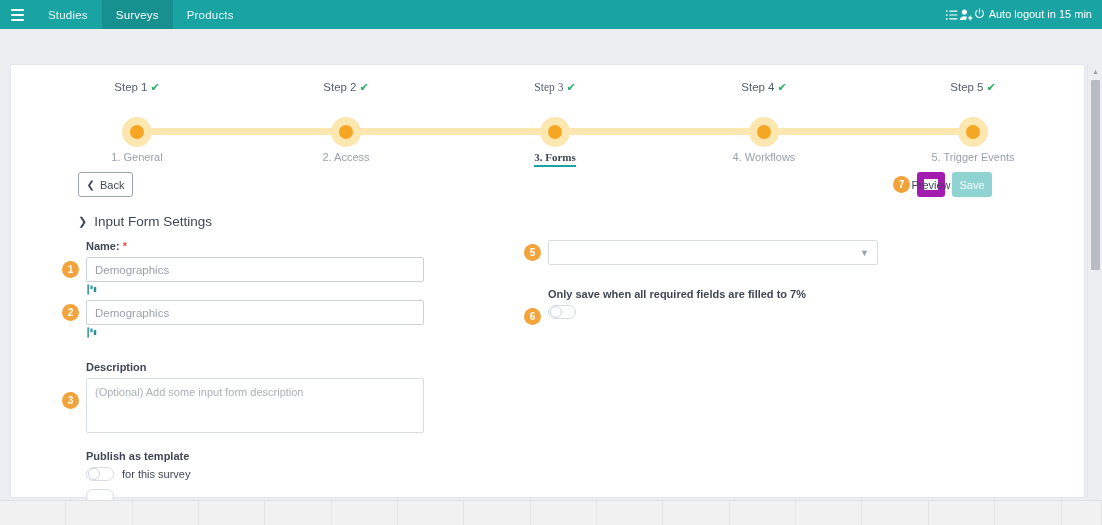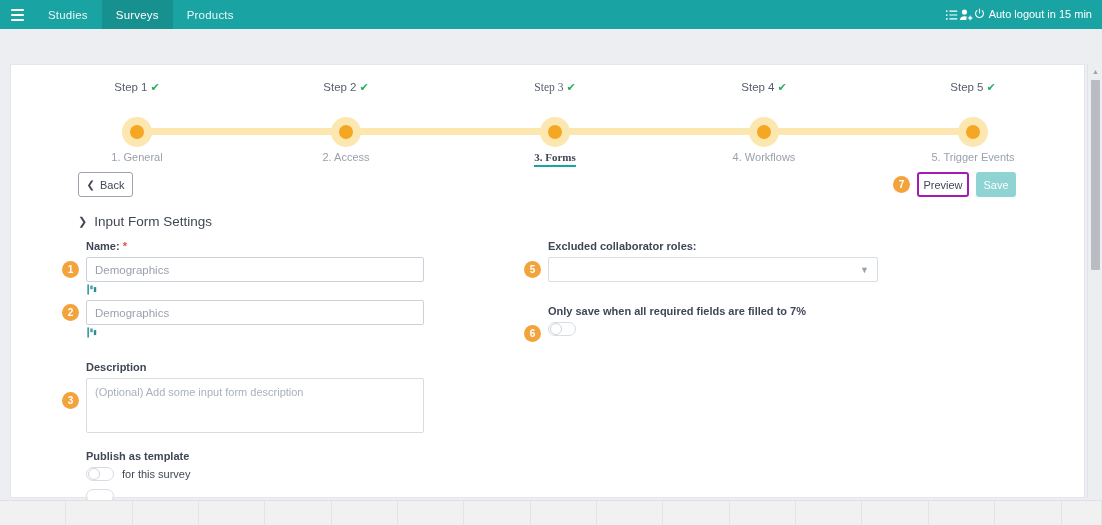--- a/index.html
+++ b/index.html
@@ -59,21 +59,21 @@
 
   
   .btn-back{
     position:absolute;left:78px;top:172px;width:55px;height:25px;
     border:1px solid #9ba3b0;border-radius:3px;background:#fff;
     display:flex;align-items:center;justify-content:center;gap:5px;
     font-size:11px;color:#3f4756;cursor:pointer;box-sizing:border-box;
   }
   .chev{font-size:10px;color:#3f4756;}
   .actions{position:absolute;left:893px;top:172px;display:flex;align-items:center;gap:7px;}
-  .btn-preview{width:52px;height:25px;border:2px solid #a21caf;border-radius:3px;background:#fff;
+  .btn-preview{width:28px;height:25px;border:7px solid #a21caf;border-radius:3px;background:#fff;
     font-size:11px;color:#3f4756;display:flex;align-items:center;justify-content:center;
     cursor:pointer;box-sizing:border-box;}
   .btn-save{width:40px;height:25px;border-radius:3px;background:#8fd3d3;border:none;
     font-size:11px;color:#fff;display:flex;align-items:center;justify-content:center;
     cursor:pointer;box-sizing:border-box;}
 
   
   .badge{
     width:17px;height:17px;border-radius:50%;background:#f3a33b;color:#fff;
     font-size:10px;font-weight:bold;display:flex;align-items:center;justify-content:center;
@@ -317,21 +317,20 @@
 
       <div class="toggle-row" style="margin-top:8px;">
         <div class="toggle"></div>
 
       </div>
     </div>
   </div>
 
   <div class="col-right">
 
-    <div class="flabel">Excluded collaborator roles:</div>
     <div class="field">
       <div class="badge badge-abs" style="left:-24px;top:4px;">5</div>
       <div class="select">
         <span class="caret-down">▼</span>
       </div>
     </div>
 
     <div class="flabel" style="margin-top:23px;">Only save when all required fields are filled to 7%</div>
     <div class="field">
       <div class="badge badge-abs" style="left:-24px;top:3px;">6</div>

